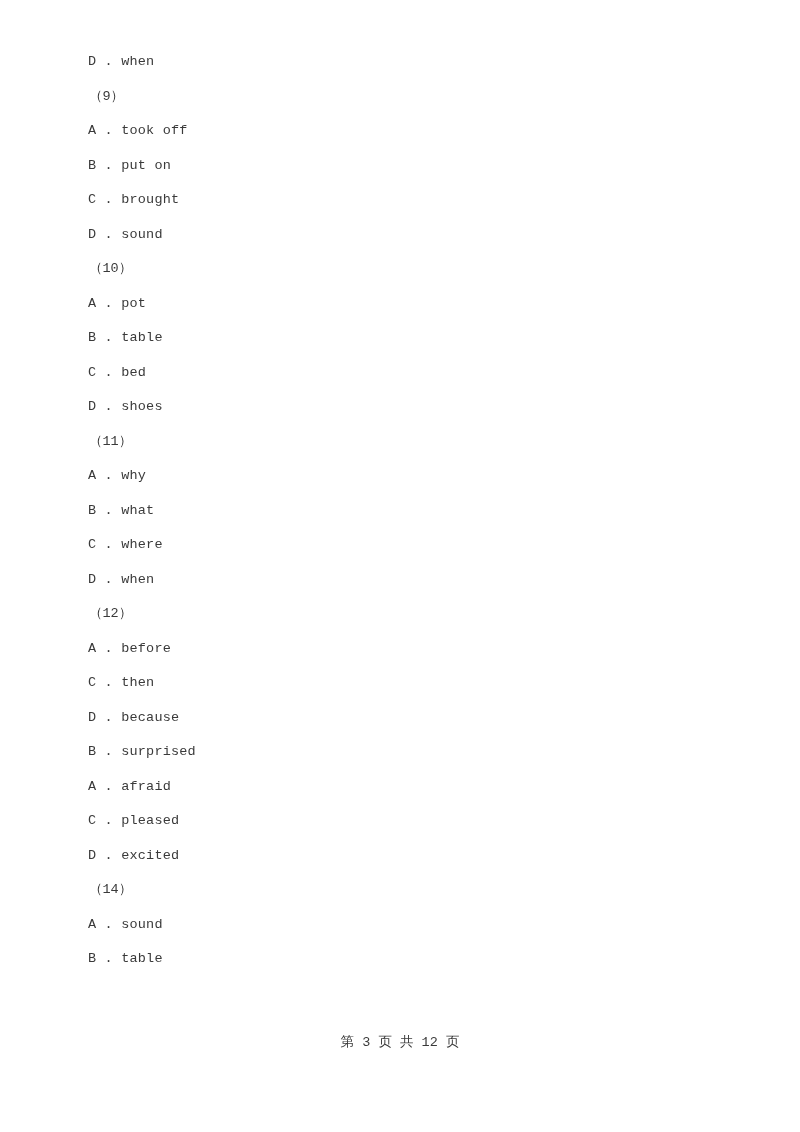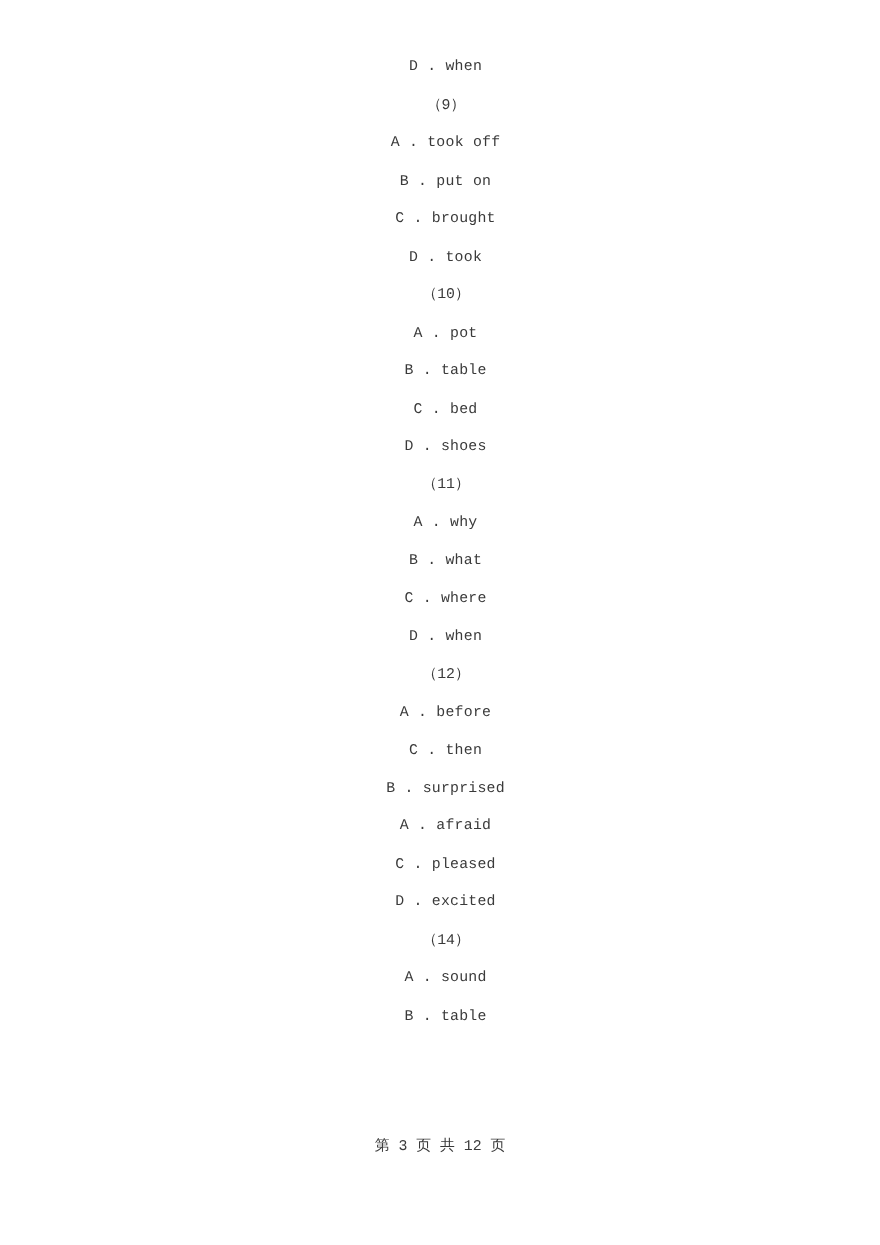--- a/index.html
+++ b/index.html
@@ -20,21 +20,20 @@
     position: absolute;
     inset: 0;
     background: #ffffff;
   }
 
   .content {
     position: absolute;
     left: 0;
     top: 45px;
     width: 722px;
-    text-align: center;
   }
 
   .line {
     height: 34.5px;
     line-height: 34.5px;
     font-size: 13.5px;
     color: #3a3a3a;
     white-space: pre;
     letter-spacing: 0.2px;
   }
@@ -64,34 +63,35 @@
 <body>
 
 <div class="page">
 
   <div class="content">
       <div class="line option">D . when</div>
       <div class="line qnum">（9）</div>
       <div class="line option">A . took off</div>
       <div class="line option">B . put on</div>
       <div class="line option">C . brought</div>
-      <div class="line option">D . took</div>
+      <div class="line option">D . sound</div>
       <div class="line qnum">（10）</div>
       <div class="line option">A . pot</div>
       <div class="line option">B . table</div>
       <div class="line option">C . bed</div>
       <div class="line option">D . shoes</div>
       <div class="line qnum">（11）</div>
       <div class="line option">A . why</div>
       <div class="line option">B . what</div>
       <div class="line option">C . where</div>
       <div class="line option">D . when</div>
       <div class="line qnum">（12）</div>
       <div class="line option">A . before</div>
       <div class="line option">C . then</div>
+      <div class="line option">D . because</div>
       <div class="line option">B . surprised</div>
       <div class="line option">A . afraid</div>
       <div class="line option">C . pleased</div>
       <div class="line option">D . excited</div>
       <div class="line qnum">（14）</div>
       <div class="line option">A . sound</div>
       <div class="line option">B . table</div>
     </div>
 
   <div class="footer">第 3 页 共 12 页</div>

